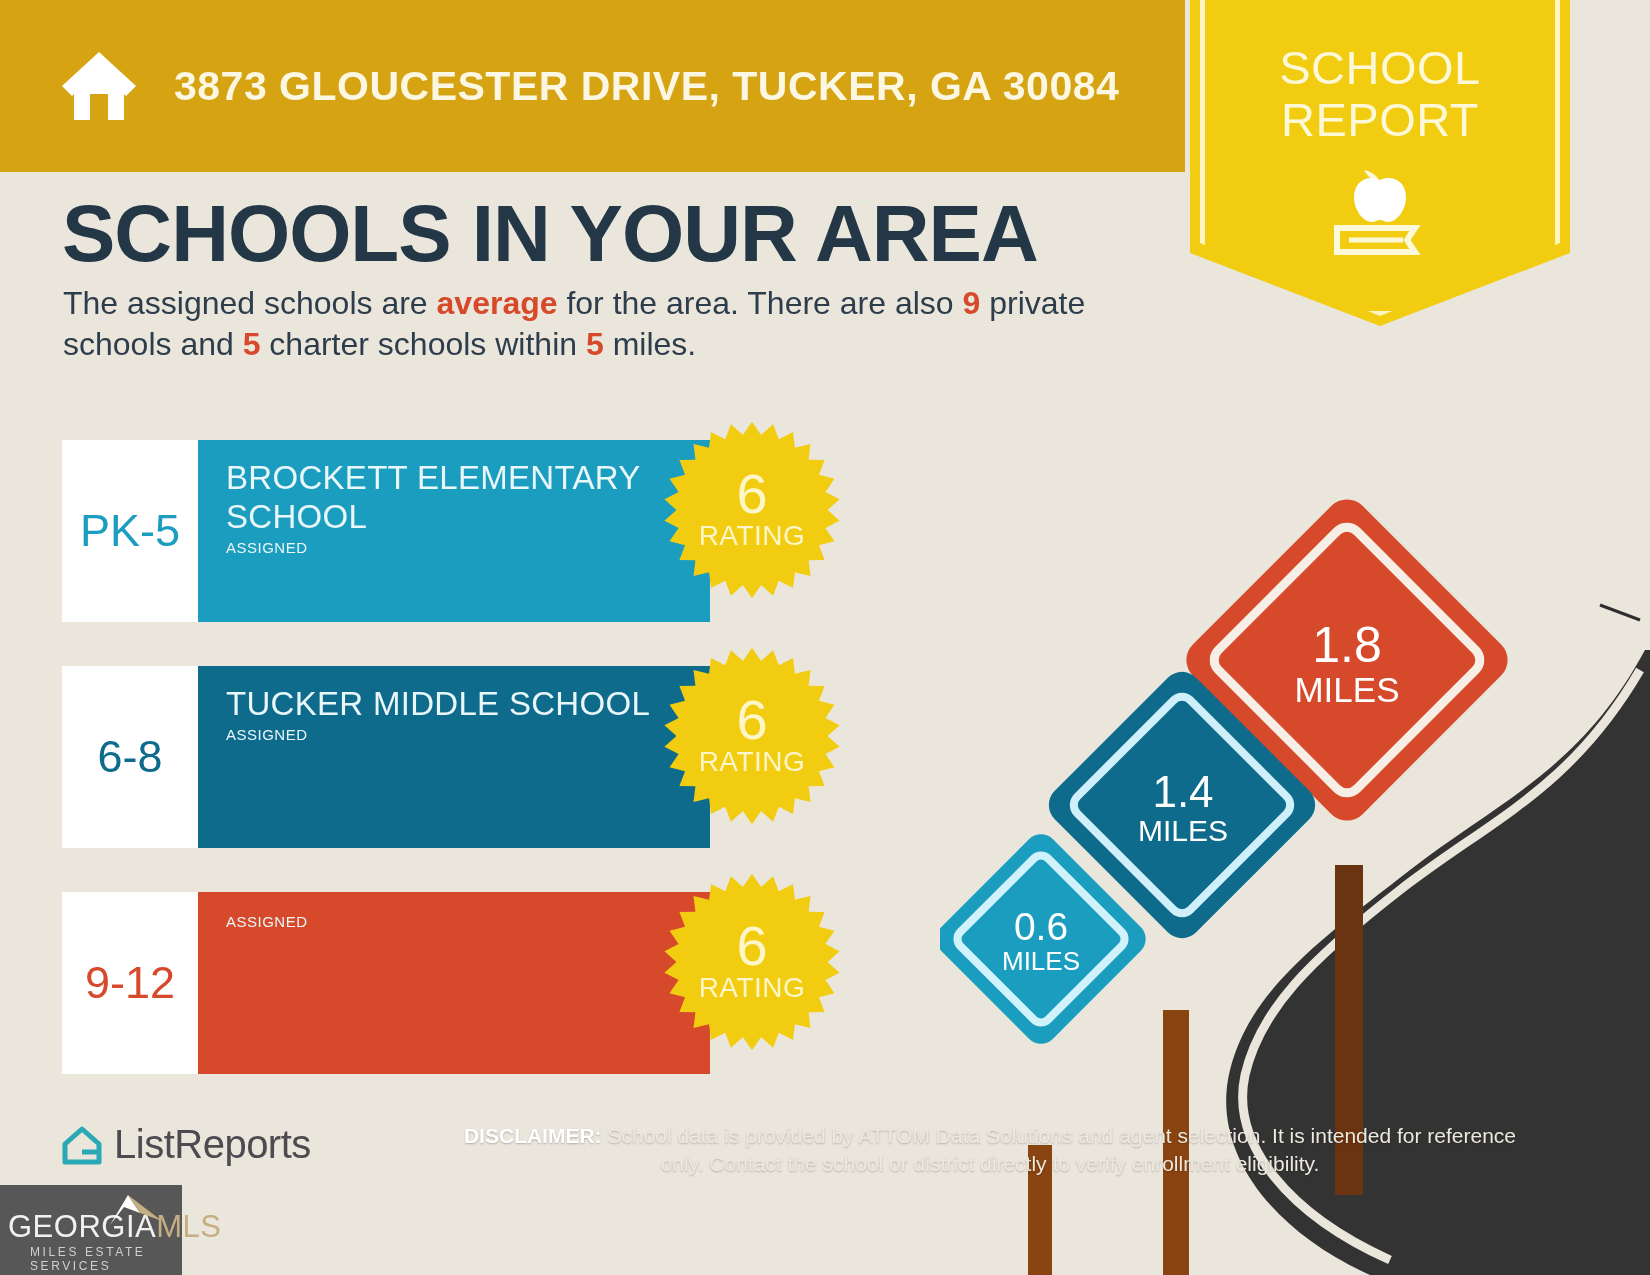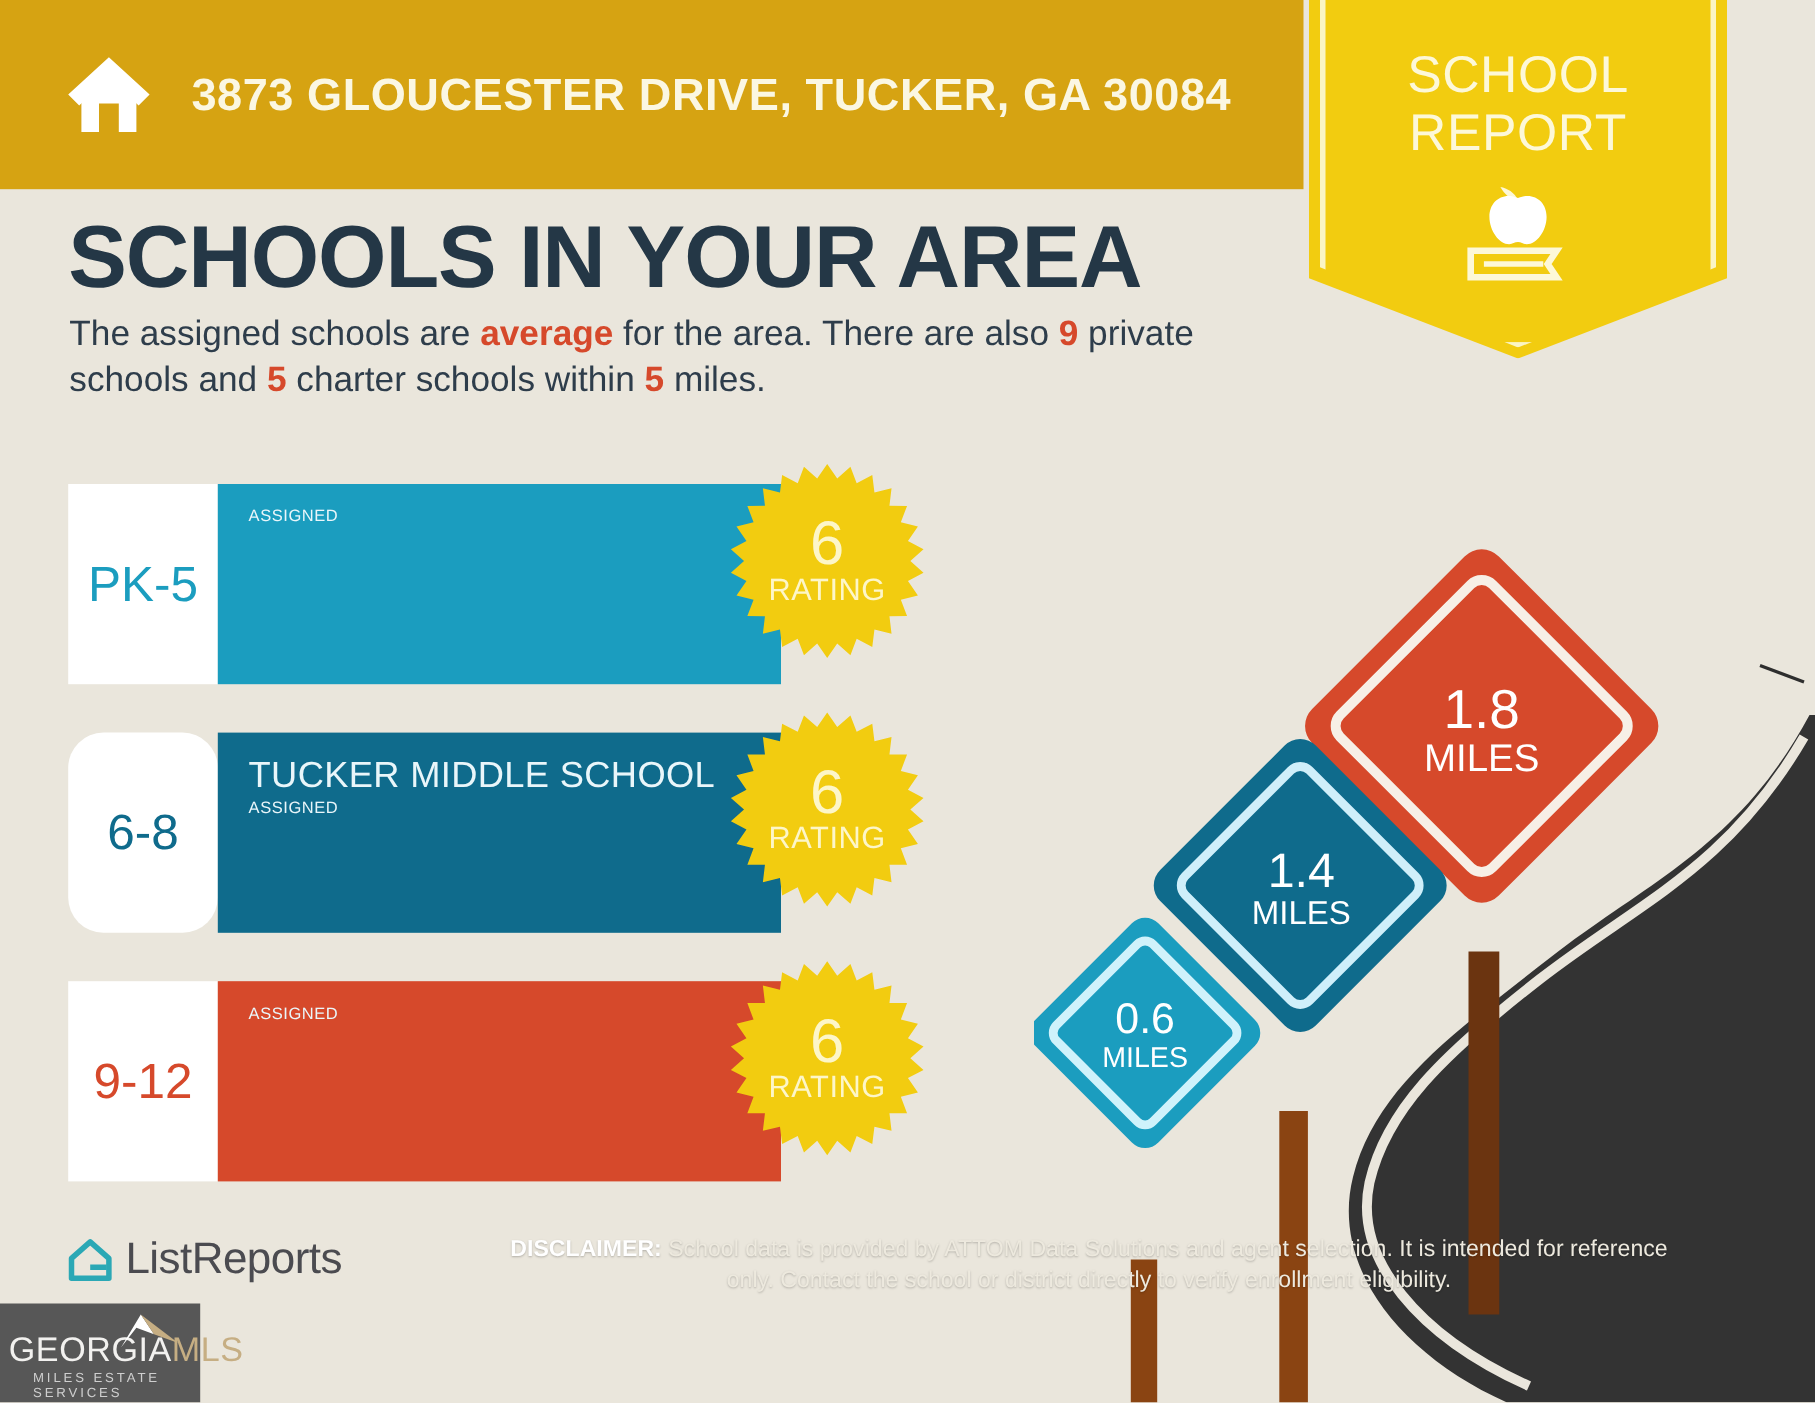--- a/index.html
+++ b/index.html
@@ -126,33 +126,34 @@
 
 <h1 class="page-title">SCHOOLS IN YOUR AREA</h1>
 
 <p class="subtitle"><span>The assigned schools are </span><b>average</b><span> for the area. There are also </span><b>9</b><span> private schools and </span><b>5</b><span> charter schools within </span><b>5</b><span> miles.</span></p>
 
 <div class="rows">
 
   <div class="row">
     <div class="grade" id="g0" style="color: rgb(27, 157, 191);">PK-5</div>
     <div class="bar" id="b0" style="background: rgb(27, 157, 191);">
+      <div class="sname">BROCKETT ELEMENTARY SCHOOL</div>
       <div class="sassigned">ASSIGNED</div>
     </div>
     <div class="burst">
       <svg width="180" height="200" viewBox="0 0 100 100">
           <polygon id="star0" fill="#F2CC10" points="50.00,1.00 55.06,8.31 61.73,2.42 64.89,10.73 72.77,6.61 73.86,15.43 82.49,13.32 81.44,22.15 90.33,22.16 87.19,30.48 95.82,32.62 90.78,39.95 98.64,44.09 92.00,50.00 98.64,55.91 90.78,60.05 95.82,67.38 87.19,69.52 90.33,77.84 81.44,77.85 82.49,86.68 73.86,84.57 72.77,93.39 64.89,89.27 61.73,97.58 55.06,91.69 50.00,99.00 44.94,91.69 38.27,97.58 35.11,89.27 27.23,93.39 26.14,84.57 17.51,86.68 18.56,77.85 9.67,77.84 12.81,69.52 4.18,67.38 9.22,60.05 1.36,55.91 8.00,50.00 1.36,44.09 9.22,39.95 4.18,32.62 12.81,30.48 9.67,22.16 18.56,22.15 17.51,13.32 26.14,15.43 27.23,6.61 35.11,10.73 38.27,2.42 44.94,8.31"></polygon>
         </svg>
       <div class="burst-num">6</div>
       <div class="burst-lab">RATING</div>
     </div>
   </div>
 
   <div class="row">
-    <div class="grade" id="g1" style="color: rgb(15, 107, 140); border-radius: 32px;">6-8</div>
+    <div class="grade" id="g1" style="color: rgb(15, 107, 140);">6-8</div>
     <div class="bar" id="b1" style="background: rgb(15, 107, 140);">
       <div class="sname">TUCKER MIDDLE SCHOOL</div>
       <div class="sassigned">ASSIGNED</div>
     </div>
     <div class="burst">
       <svg width="180" height="200" viewBox="0 0 100 100">
           <polygon id="star1" fill="#F2CC10" points="50.00,1.00 55.06,8.31 61.73,2.42 64.89,10.73 72.77,6.61 73.86,15.43 82.49,13.32 81.44,22.15 90.33,22.16 87.19,30.48 95.82,32.62 90.78,39.95 98.64,44.09 92.00,50.00 98.64,55.91 90.78,60.05 95.82,67.38 87.19,69.52 90.33,77.84 81.44,77.85 82.49,86.68 73.86,84.57 72.77,93.39 64.89,89.27 61.73,97.58 55.06,91.69 50.00,99.00 44.94,91.69 38.27,97.58 35.11,89.27 27.23,93.39 26.14,84.57 17.51,86.68 18.56,77.85 9.67,77.84 12.81,69.52 4.18,67.38 9.22,60.05 1.36,55.91 8.00,50.00 1.36,44.09 9.22,39.95 4.18,32.62 12.81,30.48 9.67,22.16 18.56,22.15 17.51,13.32 26.14,15.43 27.23,6.61 35.11,10.73 38.27,2.42 44.94,8.31"></polygon>
         </svg>
       <div class="burst-num">6</div>
       <div class="burst-lab">RATING</div>

